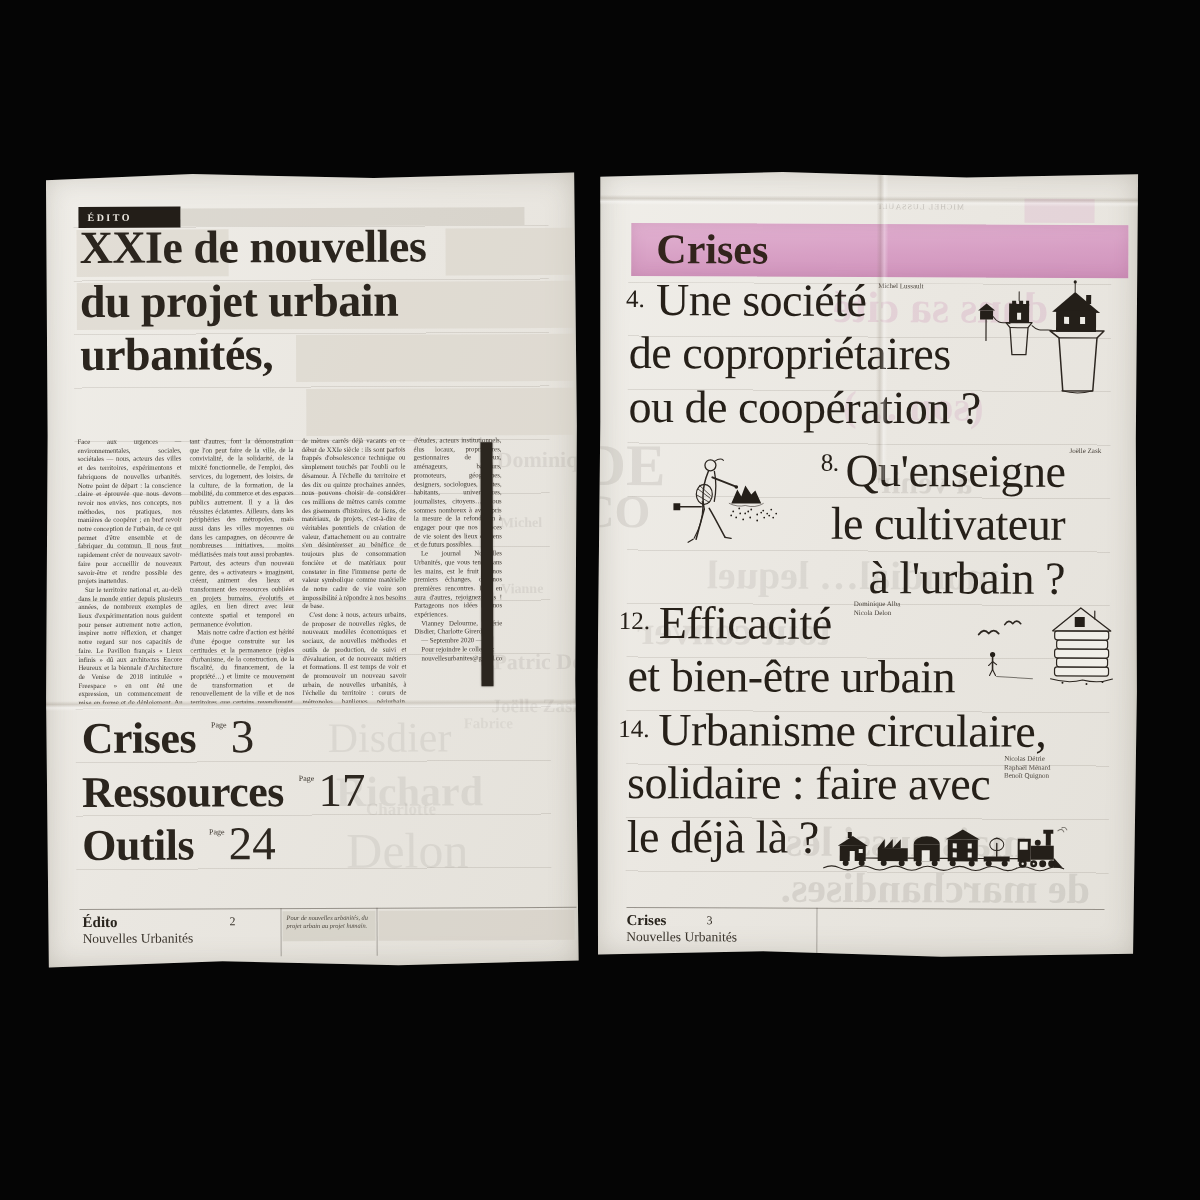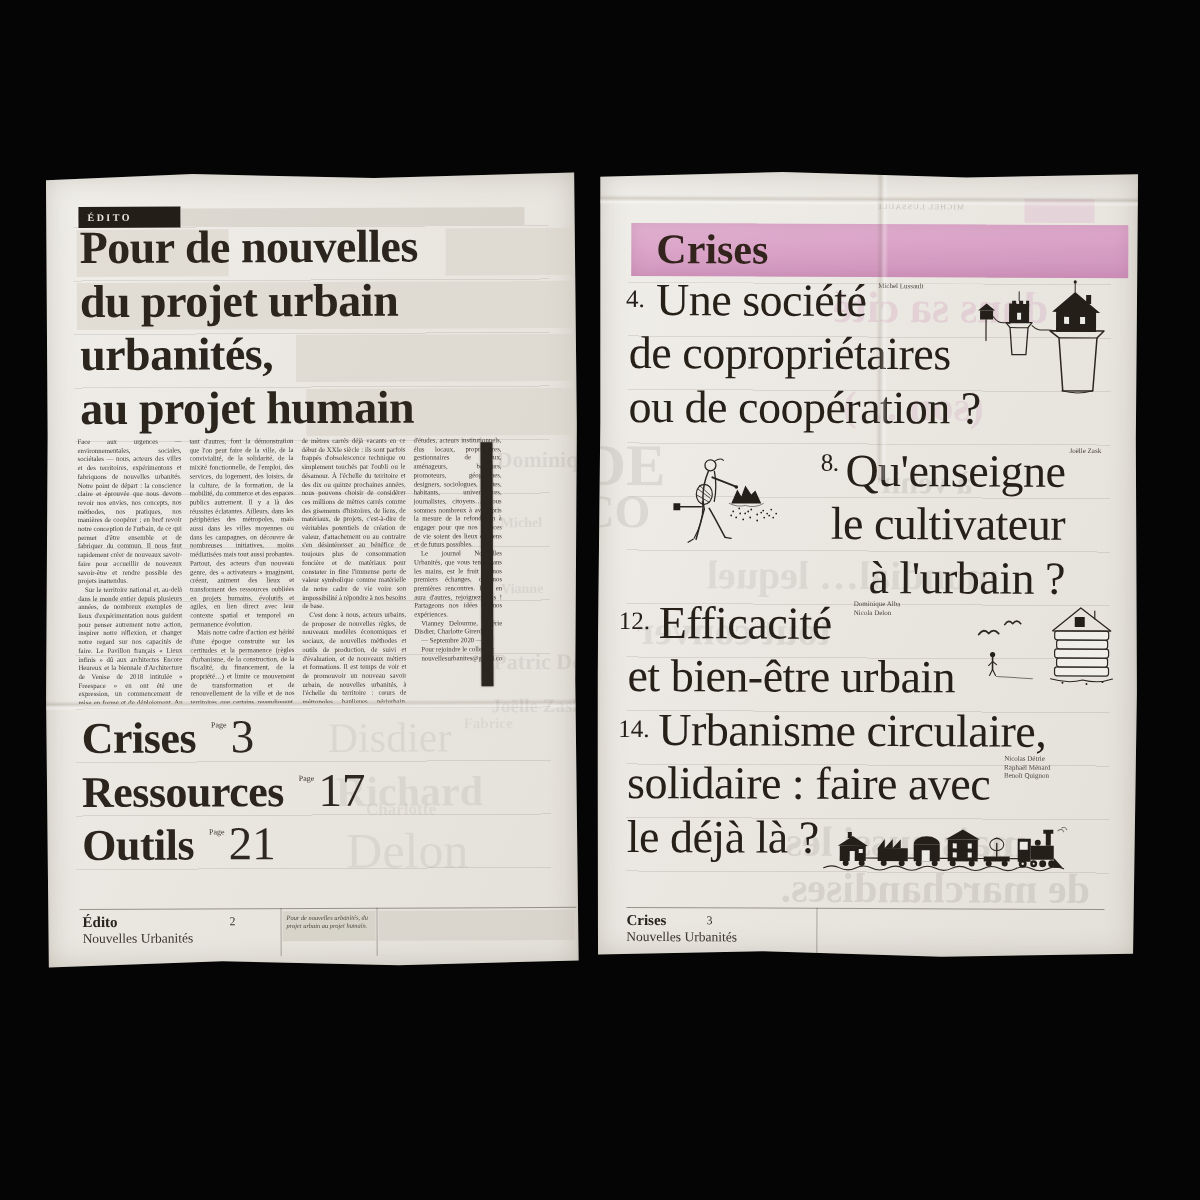--- a/index.html
+++ b/index.html
@@ -84,24 +84,23 @@
     <div class="ghost" style="left:282px;top:542px;font-size:42px;font-weight:normal;opacity:.09;">Disdier</div>
     <div class="ghost" style="left:290px;top:596px;font-size:42px;font-weight:bold;opacity:.09;">Richard</div>
     <div class="ghost" style="left:300px;top:650px;font-size:50px;font-weight:normal;opacity:.09;">Delon</div>
     <div class="ghost" style="left:320px;top:628px;font-size:17px;opacity:.08;">Charlotte</div>
     <div class="ghost" style="left:418px;top:544px;font-size:15px;opacity:.08;">Fabrice</div>
 
     <div class="kicker">ÉDITO</div>
     <div class="kicker-strip"></div>
 
     <h1 class="headline">
-      <div>Pour de nouvelles</div>
+      <div>XXIe de nouvelles</div>
       <div>du projet urbain</div>
       <div>urbanités,</div>
-      <div>au projet humain</div>
     </h1>
 
     <div class="body-cols">
       <div class="col c1">
         <p>Face aux urgences — environnementales, sociales, sociétales — nous, acteurs des villes et des territoires, expérimentons et fabriquons de nouvelles urbanités. Notre point de départ : la conscience claire et éprouvée que nous devons revoir nos envies, nos concepts, nos méthodes, nos pratiques, nos manières de coopérer ; en bref revoir notre conception de l'urbain, de ce qui permet d'être ensemble et de fabriquer du commun. Il nous faut rapidement créer de nouveaux savoir-faire pour accueillir de nouveaux savoir-être et rendre possible des projets inattendus.</p>
         <p>Sur le territoire national et, au-delà dans le monde entier depuis plusieurs années, de nombreux exemples de lieux d'expérimentation nous guident pour penser autrement notre action, inspirer notre réflexion, et changer notre regard sur nos capacités de faire. Le Pavillon français « Lieux infinis » dû aux architectes Encore Heureux et la biennale d'Architecture de Venise de 2018 intitulée « Freespace » en ont été une expression, un commencement de mise en forme et de déploiement. Au quotidien, les Grands Voisins, Shakirail, la Station – Gare des Mines, Ground Control, La Cité Fertile, Coco Velten, les Halles du Faubourg, la Padaf, la Friche Lucien, la Grenze, « Des Milliers d'Ici » et</p>
       </div>
       <div class="col c2">
         <p>tant d'autres, font la démonstration que l'on peut faire de la ville, de la convivialité, de la solidarité, de la mixité fonctionnelle, de l'emploi, des services, du logement, des loisirs, de la culture, de la formation, de la mobilité, du commerce et des espaces publics autrement. Il y a là des réussites éclatantes. Ailleurs, dans les périphéries des métropoles, mais aussi dans les villes moyennes ou dans les campagnes, on découvre de nombreuses initiatives, moins médiatisées mais tout aussi probantes. Partout, des acteurs d'un nouveau genre, des « activateurs » imaginent, créent, animent des lieux et transforment des ressources oubliées en projets humains, évolutifs et agiles, en lien direct avec leur contexte spatial et temporel en permanence évolution.</p>
         <p>Mais notre cadre d'action est hérité d'une époque construite sur les certitudes et la permanence (règles d'urbanisme, de la construction, de la fiscalité, du financement, de la propriété…) et limite ce mouvement de transformation et de renouvellement de la ville et de nos territoires que certains revendiquent, parfois violemment… Les enjeux relatifs à notre cadre de vie sont gigantesques, tout comme les crises présentes et à venir avec lesquelles nous devons apprendre à vivre. Pensons seulement aux volumes</p>
@@ -124,21 +123,21 @@
     <div class="ink-bar" style="left:436px;top:271px;width:12px;height:244px;"></div>
 
     <div class="toc">
       <div class="toc-row">
         <span class="toc-label">Crises</span><span class="toc-pw">Page</span><span class="toc-num">3</span>
       </div>
       <div class="toc-row">
         <span class="toc-label">Ressources</span><span class="toc-pw">Page</span><span class="toc-num">17</span>
       </div>
       <div class="toc-row">
-        <span class="toc-label">Outils</span><span class="toc-pw">Page</span><span class="toc-num">21</span>
+        <span class="toc-label">Outils</span><span class="toc-pw">Page</span><span class="toc-num">24</span>
       </div>
     </div>
 
     <div class="f-rule" style="left:33px;top:736px;width:497px;"></div>
     <div class="f-section" style="left:36px;top:741px;">Édito</div>
     <div class="f-journal" style="left:36px;top:758px;">Nouvelles Urbanités</div>
     <div class="f-pagenum" style="left:183px;top:742px;">2</div>
     <div class="f-vrule" style="left:234px;top:736px;height:48px;"></div>
     <div class="f-caption" style="left:236px;top:739px;width:93px;height:30px;">Pour de nouvelles urbanités, du projet urbain au projet humain.</div>
     <div class="f-vrule" style="left:330px;top:736px;height:48px;"></div>

